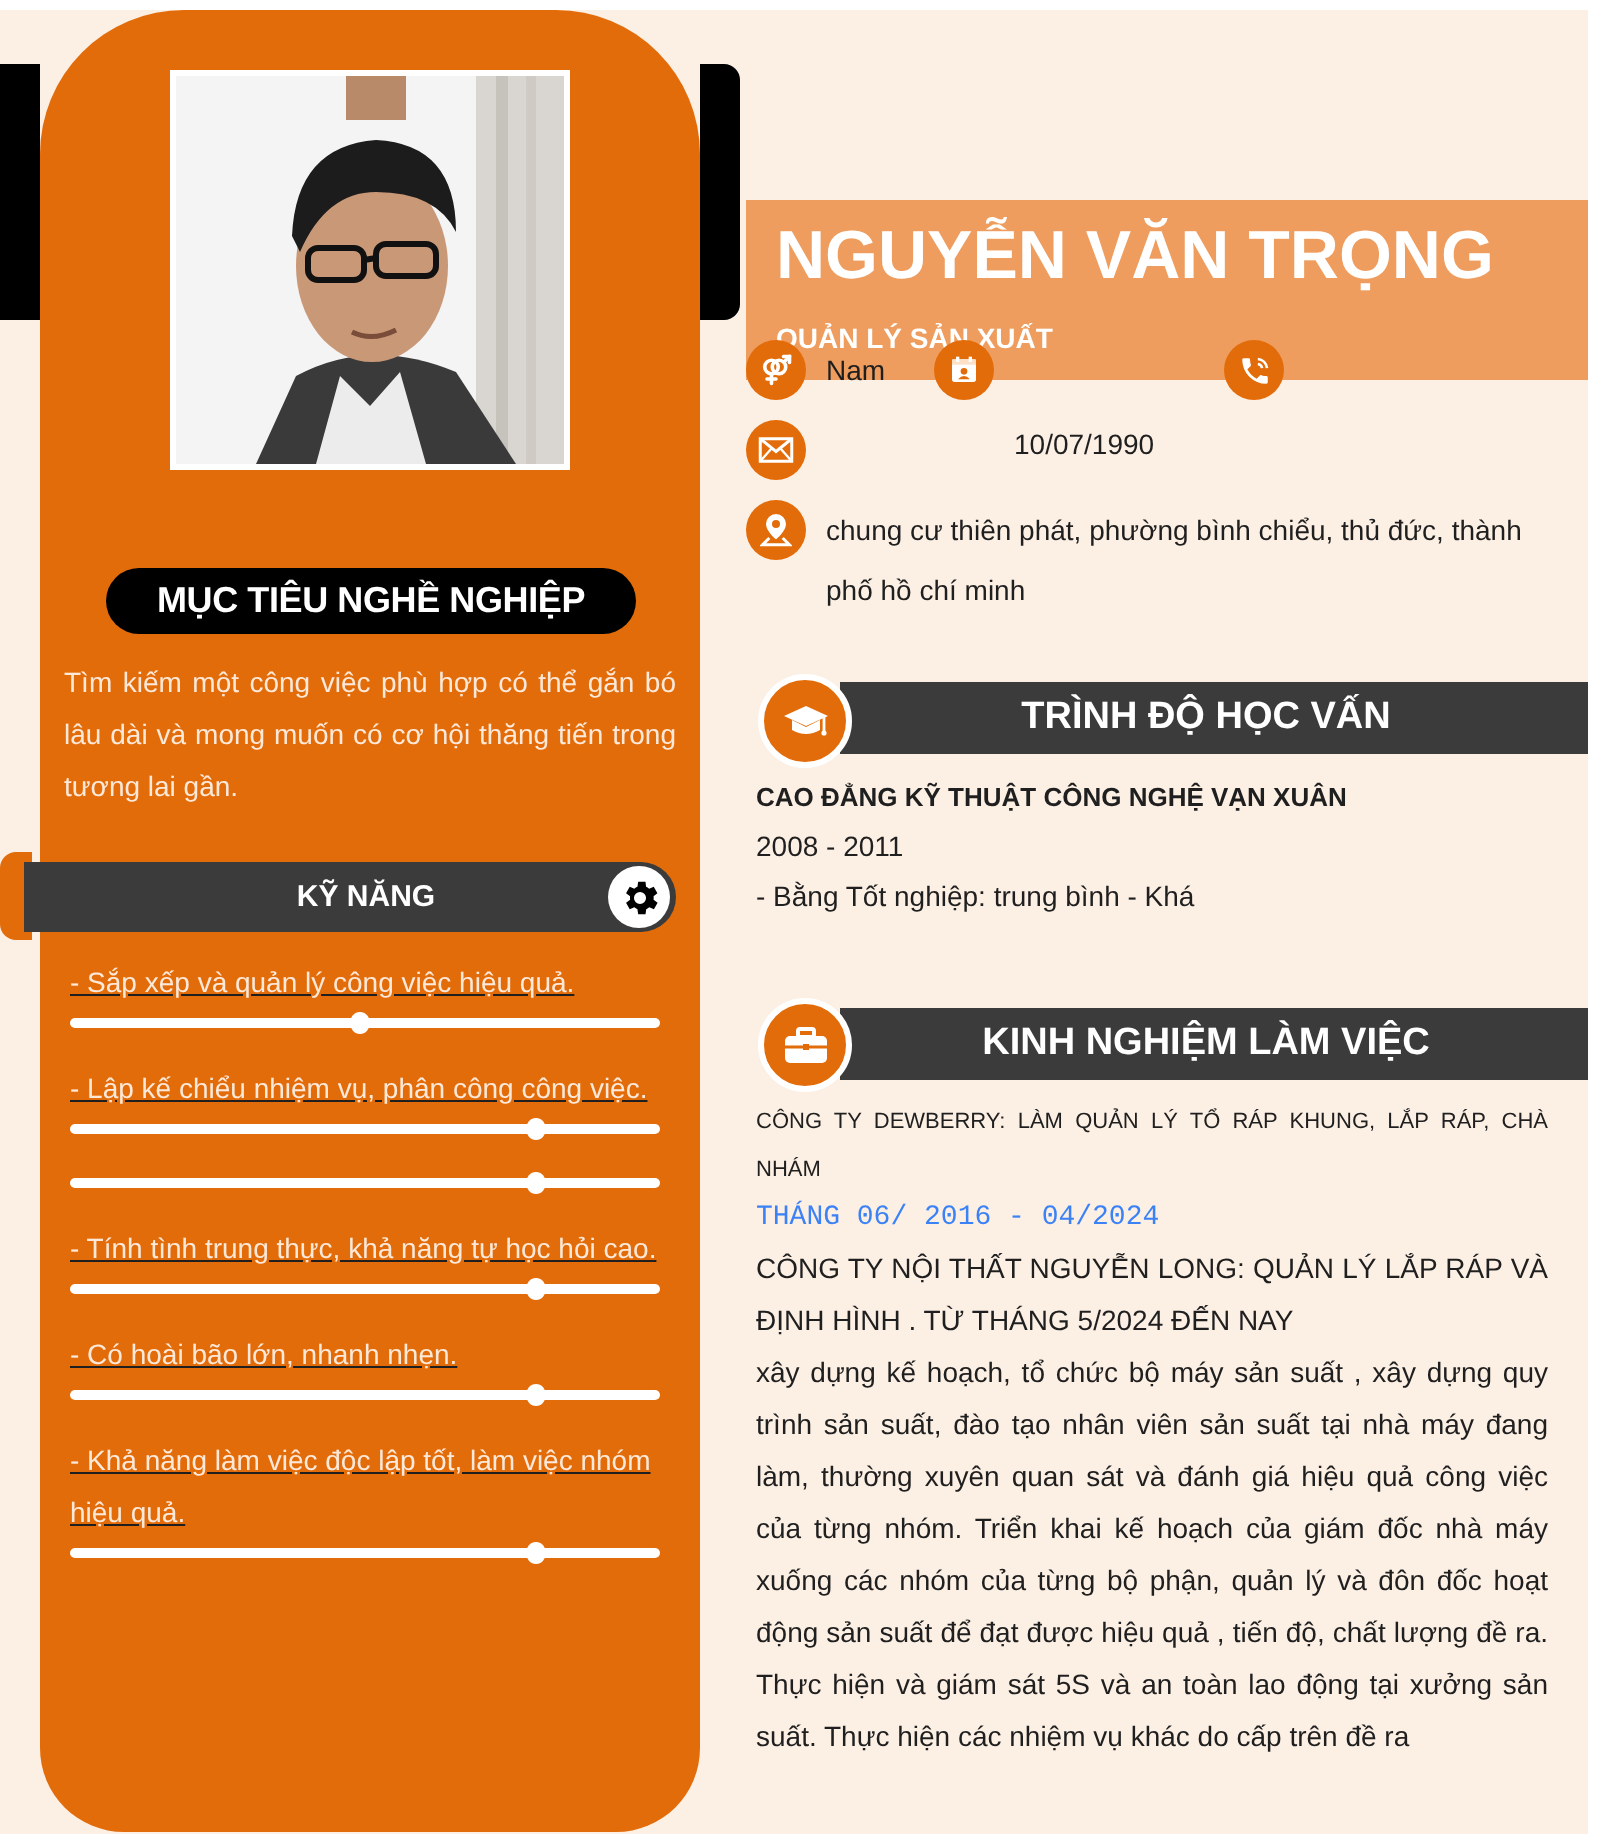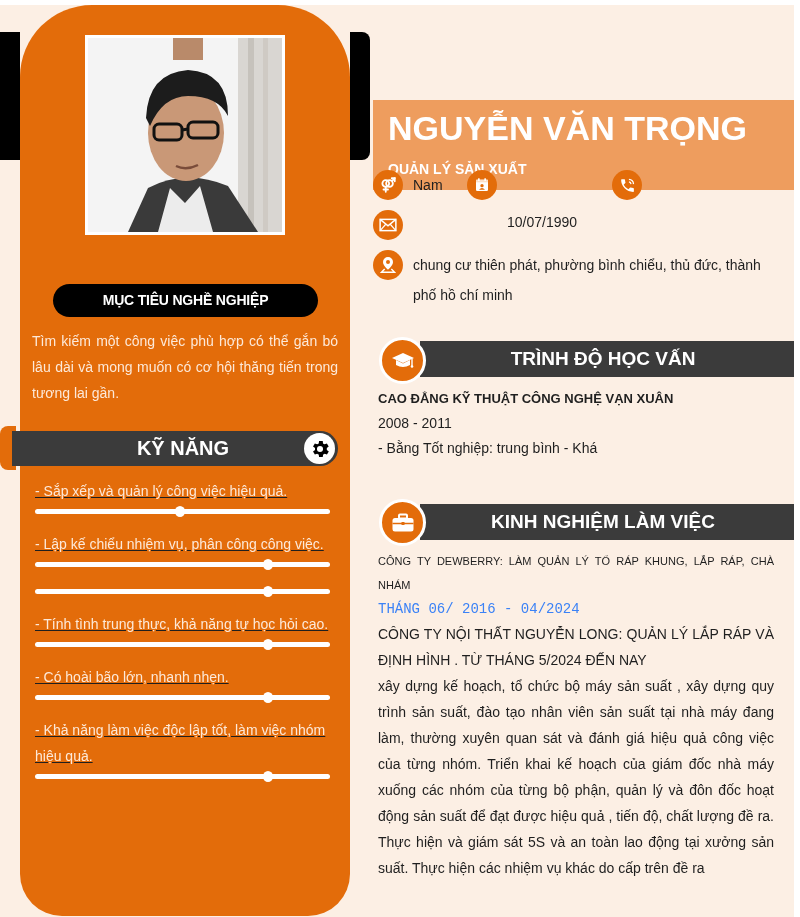--- a/index.html
+++ b/index.html
@@ -10,26 +10,26 @@
 
     .black-tab-left { position: absolute; left: 0; top: 32px; width: 20px; height: 128px; background: #000; }
     .black-tab-right { position: absolute; left: 350px; top: 32px; width: 20px; height: 128px; background: #000; border-radius: 0 8px 8px 0; }
 
     .side-panel { position: absolute; left: 20px; top: 5px; width: 330px; height: 911px; background: #e36c0a; border-radius: 72px 72px 42px 42px; }
 
     .photo { position: absolute; left: 85px; top: 35px; width: 200px; height: 200px; background: #fff; padding: 3px; }
     .photo svg { display: block; width: 194px; height: 194px; }
 
     .objective-pill { position: absolute; left: 53px; top: 284px; width: 265px; height: 33px; background: #000; border-radius: 17px;
-      color: #fff; font-weight: bold; font-size: 14px; line-height: 33px; text-align: center; letter-spacing: -0.2px; }
+      color: #fff; font-weight: bold; font-size: 18px; line-height: 33px; text-align: center; letter-spacing: -0.2px; }
     .objective-text { position: absolute; left: 32px; top: 328px; width: 306px; font-size: 14px; line-height: 26px; color: #fde9d9; text-align: justify; }
 
     .skills-tab { position: absolute; left: 0; top: 426px; width: 16px; height: 44px; background: #e36c0a; border-radius: 8px 0 0 8px; }
     .skills-bar { position: absolute; left: 12px; top: 431px; width: 326px; height: 35px; background: #3b3b3b; border-radius: 0 18px 18px 0; }
-    .skills-title { position: absolute; left: 0; top: 0; width: 342px; height: 18px; line-height: 35px; text-align: center; color: #fff; font-weight: bold; font-size: 20px; }
+    .skills-title { position: absolute; left: 0; top: 0; width: 342px; height: 18px; line-height: 35px; text-align: center; color: #fff; font-weight: bold; font-size: 15px; }
     .gear-badge { position: absolute; right: 3px; top: 2px; width: 31px; height: 31px; border-radius: 50%; background: #fff; display: flex; align-items: center; justify-content: center; }
 
     .skills-list { position: absolute; left: 35px; top: 478px; width: 295px; }
     .skill { width: 295px; text-decoration: underline; }
     .skill-label { font-size: 14px; line-height: 26px; color: #fde9d9; }
     .skill-slider { position: relative; height: 27px; }
     .skill-track { position: absolute; left: 0; top: 5px; width: 295px; height: 5px; background: #fff; border-radius: 3px; }
     .skill-knob { position: absolute; top: 2px; width: 10px; height: 11px; margin-left: -5px; background: #fff; border-radius: 50%; }
 
     .name-banner { position: absolute; left: 373px; top: 52px; width: 421px; height: 90px; background: #ee9d5e; margin-top: 48px; }

